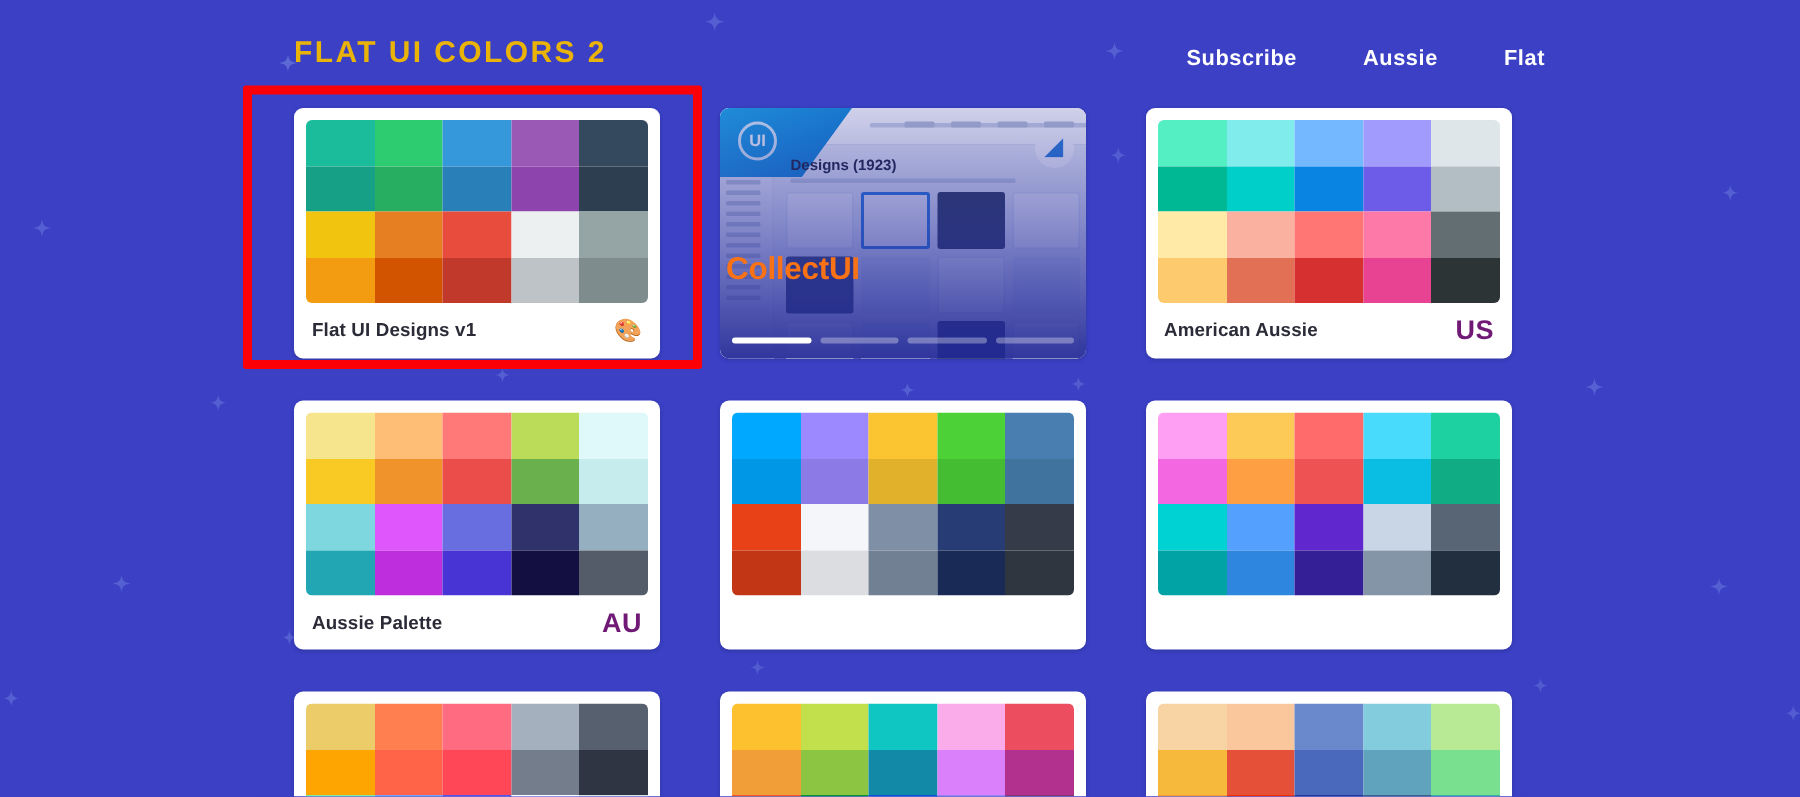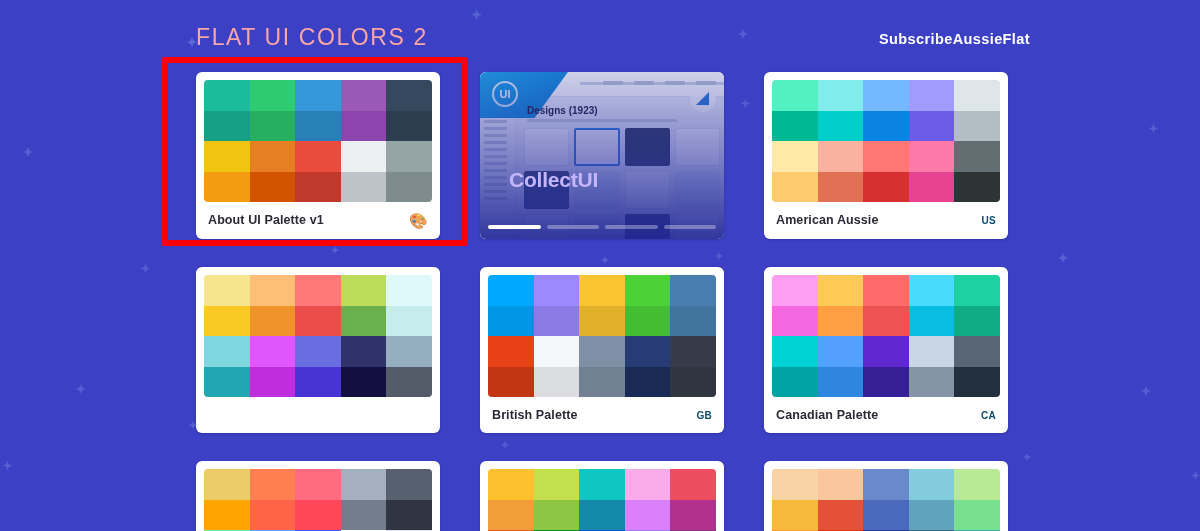--- a/index.html
+++ b/index.html
@@ -27,29 +27,30 @@
   
   #header {
     position: absolute;
     left: 0; top: 0;
     width: 1200px; height: 62px;
     z-index: 5;
   }
   #brand {
     position: absolute;
     left: 196px; top: 24px;
-    color: #fca5a5;
-    font-size: 23px;
-    font-weight: normal;
+    color: #eab308;
+    font-size: 20px;
+    font-weight: bold;
     letter-spacing: 1.6px;
   }
   #nav {
     position: absolute;
     right: 170px; top: 31px;
     display: flex;
+    gap: 44px;
   }
   #nav a {
     color: #ffffff;
     font-size: 14.5px;
     font-weight: bold;
     letter-spacing: .4px;
     text-decoration: none;
     white-space: nowrap;
   }
 
@@ -90,22 +91,22 @@
     padding: 0 4px;
   }
   .card-title {
     color: #2b2b38;
     font-size: 12.5px;
     font-weight: bold;
     letter-spacing: .1px;
     white-space: nowrap;
   }
   .card-badge {
-    color: #0c4a6e;
-    font-size: 10px;
+    color: #701a75;
+    font-size: 18px;
     font-weight: bold;
     letter-spacing: .3px;
   }
   .card-emoji { font-size: 15px; line-height: 1; }
 
   
   .ad-card {
     position: relative;
     width: 244px;
     height: 167px;
@@ -212,22 +213,22 @@
   .ad-thumb.sel { border: 2px solid #2b7fe0; }
   .ad-thumb.dark { background: #2f3c55; border-color: #2f3c55; }
   .ad-thumb.red  { background: #3c4a66; border-color: #3c4a66; }
   .ad-thumb.blue { background: #dde7f7; }
   .ad-overlay {
     position: absolute; inset: 0;
     background: linear-gradient(180deg, rgba(39,46,160,.22) 0%, rgba(39,46,160,.58) 52%, rgba(33,40,150,.93) 100%);
   }
   .ad-title {
     position: absolute;
-    left: 29px; bottom: 47px;
-    color: #c4b5fd;
+    left: 4px; bottom: 47px;
+    color: #f97316;
     font-size: 21px;
     font-weight: bold;
     letter-spacing: -.2px;
   }
   .ad-sub {
     position: absolute;
     left: 12px; bottom: 27px;
     color: #ffffff;
     font-size: 13.5px;
     font-weight: bold;
@@ -379,21 +380,21 @@
           <div class="swatch" title="#e74c3c" style="background: rgb(231, 76, 60);"></div>
           <div class="swatch" title="#ecf0f1" style="background: rgb(236, 240, 241);"></div>
           <div class="swatch" title="#95a5a6" style="background: rgb(149, 165, 166);"></div>
           <div class="swatch" title="#f39c12" style="background: rgb(243, 156, 18);"></div>
           <div class="swatch" title="#d35400" style="background: rgb(211, 84, 0);"></div>
           <div class="swatch" title="#c0392b" style="background: rgb(192, 57, 43);"></div>
           <div class="swatch" title="#bdc3c7" style="background: rgb(189, 195, 199);"></div>
           <div class="swatch" title="#7f8c8d" style="background: rgb(127, 140, 141);"></div>
         </div>
         <div class="card-foot">
-          <span class="card-title">About UI Palette v1</span>
+          <span class="card-title">Flat UI Designs v1</span>
           <span class="card-emoji">🎨</span>
         </div>
       </div>
       <div class="ad-card">
         <div class="ad-shot">
           <div class="ad-shot-top"></div>
           <div class="ad-tagline-mini"></div>
           <div class="ad-topnav">
             <span></span>
             <span></span>
@@ -489,20 +490,24 @@
           <div class="swatch" title="#e056fd" style="background: rgb(224, 86, 253);"></div>
           <div class="swatch" title="#686de0" style="background: rgb(104, 109, 224);"></div>
           <div class="swatch" title="#30336b" style="background: rgb(48, 51, 107);"></div>
           <div class="swatch" title="#95afc0" style="background: rgb(149, 175, 192);"></div>
           <div class="swatch" title="#22a6b3" style="background: rgb(34, 166, 179);"></div>
           <div class="swatch" title="#be2edd" style="background: rgb(190, 46, 221);"></div>
           <div class="swatch" title="#4834d4" style="background: rgb(72, 52, 212);"></div>
           <div class="swatch" title="#130f40" style="background: rgb(19, 15, 64);"></div>
           <div class="swatch" title="#535c68" style="background: rgb(83, 92, 104);"></div>
         </div>
+        <div class="card-foot">
+          <span class="card-title">Aussie Palette</span>
+          <span class="card-badge">AU</span>
+        </div>
       </div>
       <div class="card">
         <div class="swatches">
           <div class="swatch" title="#00a8ff" style="background: rgb(0, 168, 255);"></div>
           <div class="swatch" title="#9c88ff" style="background: rgb(156, 136, 255);"></div>
           <div class="swatch" title="#fbc531" style="background: rgb(251, 197, 49);"></div>
           <div class="swatch" title="#4cd137" style="background: rgb(76, 209, 55);"></div>
           <div class="swatch" title="#487eb0" style="background: rgb(72, 126, 176);"></div>
           <div class="swatch" title="#0097e6" style="background: rgb(0, 151, 230);"></div>
           <div class="swatch" title="#8c7ae6" style="background: rgb(140, 122, 230);"></div>
@@ -513,24 +518,20 @@
           <div class="swatch" title="#f5f6fa" style="background: rgb(245, 246, 250);"></div>
           <div class="swatch" title="#7f8fa6" style="background: rgb(127, 143, 166);"></div>
           <div class="swatch" title="#273c75" style="background: rgb(39, 60, 117);"></div>
           <div class="swatch" title="#353b48" style="background: rgb(53, 59, 72);"></div>
           <div class="swatch" title="#c23616" style="background: rgb(194, 54, 22);"></div>
           <div class="swatch" title="#dcdde1" style="background: rgb(220, 221, 225);"></div>
           <div class="swatch" title="#718093" style="background: rgb(113, 128, 147);"></div>
           <div class="swatch" title="#192a56" style="background: rgb(25, 42, 86);"></div>
           <div class="swatch" title="#2f3640" style="background: rgb(47, 54, 64);"></div>
         </div>
-        <div class="card-foot">
-          <span class="card-title">British Palette</span>
-          <span class="card-badge">GB</span>
-        </div>
       </div>
       <div class="card">
         <div class="swatches">
           <div class="swatch" title="#ff9ff3" style="background: rgb(255, 159, 243);"></div>
           <div class="swatch" title="#feca57" style="background: rgb(254, 202, 87);"></div>
           <div class="swatch" title="#ff6b6b" style="background: rgb(255, 107, 107);"></div>
           <div class="swatch" title="#48dbfb" style="background: rgb(72, 219, 251);"></div>
           <div class="swatch" title="#1dd1a1" style="background: rgb(29, 209, 161);"></div>
           <div class="swatch" title="#f368e0" style="background: rgb(243, 104, 224);"></div>
           <div class="swatch" title="#ff9f43" style="background: rgb(255, 159, 67);"></div>
@@ -541,24 +542,20 @@
           <div class="swatch" title="#54a0ff" style="background: rgb(84, 160, 255);"></div>
           <div class="swatch" title="#5f27cd" style="background: rgb(95, 39, 205);"></div>
           <div class="swatch" title="#c8d6e5" style="background: rgb(200, 214, 229);"></div>
           <div class="swatch" title="#576574" style="background: rgb(87, 101, 116);"></div>
           <div class="swatch" title="#01a3a4" style="background: rgb(1, 163, 164);"></div>
           <div class="swatch" title="#2e86de" style="background: rgb(46, 134, 222);"></div>
           <div class="swatch" title="#341f97" style="background: rgb(52, 31, 151);"></div>
           <div class="swatch" title="#8395a7" style="background: rgb(131, 149, 167);"></div>
           <div class="swatch" title="#222f3e" style="background: rgb(34, 47, 62);"></div>
         </div>
-        <div class="card-foot">
-          <span class="card-title">Canadian Palette</span>
-          <span class="card-badge">CA</span>
-        </div>
       </div>
       <div class="card">
         <div class="swatches">
           <div class="swatch" title="#eccc68" style="background: rgb(236, 204, 104);"></div>
           <div class="swatch" title="#ff7f50" style="background: rgb(255, 127, 80);"></div>
           <div class="swatch" title="#ff6b81" style="background: rgb(255, 107, 129);"></div>
           <div class="swatch" title="#a4b0be" style="background: rgb(164, 176, 190);"></div>
           <div class="swatch" title="#57606f" style="background: rgb(87, 96, 111);"></div>
           <div class="swatch" title="#ffa502" style="background: rgb(255, 165, 2);"></div>
           <div class="swatch" title="#ff6348" style="background: rgb(255, 99, 72);"></div>

